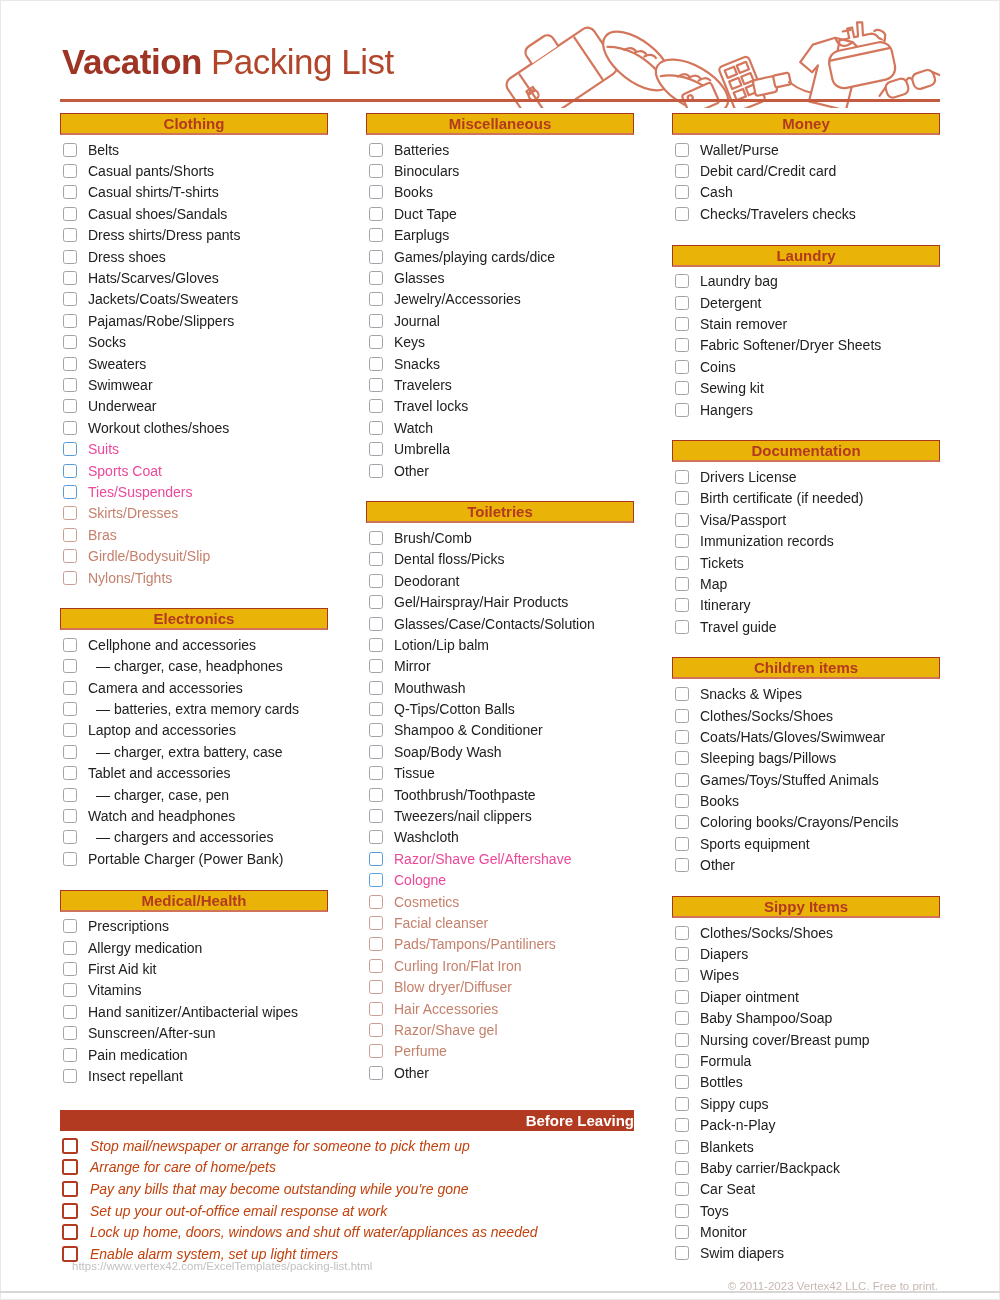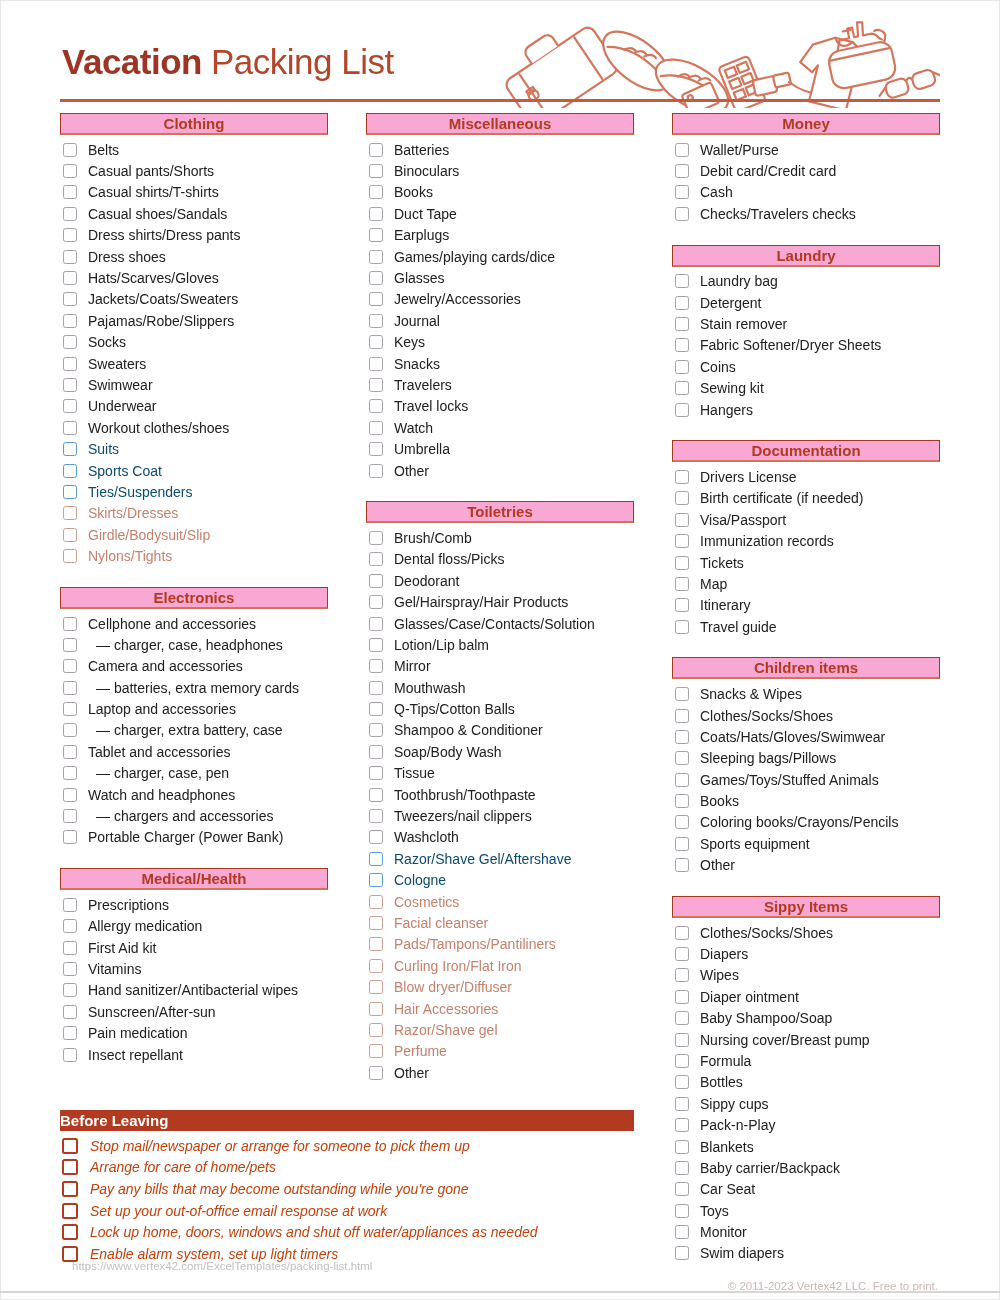--- a/index.html
+++ b/index.html
@@ -12,40 +12,40 @@
   .page-title{position:absolute;left:62px;top:42px;font-size:35px;letter-spacing:-.5px;white-space:nowrap;}
   .page-title .t-bold{font-weight:bold;color:#9E3423;}
   .page-title .t-rest{font-weight:normal;color:#B2462A;margin-left:9px;}
   .title-rule{position:absolute;left:60px;top:99px;width:880px;height:3px;background:#C45A40;}
   .deco{position:absolute;left:502px;top:16px;width:438px;height:92px;}
   
   .col{position:absolute;top:113px;width:268px;}
   .col1{left:60px;} .col2{left:366px;} .col3{left:672px;}
   .section{margin-bottom:20px;}
   .sec-h{
-    height:19px;line-height:19px;background:#f9a8d4;color:#B23A20;
+    height:19px;line-height:19px;background:#eab308;color:#B23A20;
     border:1px solid #A8371F;border-bottom:2px solid #D0735A;
     font-weight:bold;font-size:15px;text-align:center;margin-bottom:4px;
   }
   .row{display:flex;align-items:center;height:21.4px;}
   .cb{
     flex:none;width:12px;height:12px;border:1.5px solid #A7A1A9;border-radius:2.5px;
     background:#fff;margin:0 11px 0 3px;
   }
   .lbl{font-size:14px;color:#202020;white-space:nowrap;}
   .sub .lbl{padding-left:8px;}
   .blue .cb{border-color:#5B9BD5;}
-  .blue .lbl{color:#0c4a6e;}
+  .blue .lbl{color:#ec4899;}
   .salmon .cb{border-color:#C99E94;}
   .salmon .lbl{color:#C5806C;}
   
   .before{position:absolute;left:60px;top:1110px;width:574px;}
   .bl-h{
     height:21px;line-height:21px;background:#B23A20;color:#fff;
-    font-weight:bold;font-size:15px;text-align:left;margin-bottom:4px;
+    font-weight:bold;font-size:15px;text-align:right;margin-bottom:4px;
   }
   .before .row{height:21.6px;}
   .before .cb{border:2px solid #B23A20;width:12px;height:12px;margin:0 12px 0 2px;}
   .before .lbl{color:#c2410c;font-style:italic;}
   
   .f-url{position:absolute;left:72px;top:1260px;font-size:11.5px;color:#C1C1C1;text-decoration:none;}
   .f-copy{position:absolute;right:62px;top:1260px;font-size:11.5px;color:#C8B7B1;margin-top:20px;}
   .bottom-rule{position:absolute;left:0;top:1291px;width:1000px;height:2px;background:#D6D6D6;}
 </style>
 </head>
@@ -195,20 +195,24 @@
       <div class="row blue">
         <span class="cb"></span>
         <span class="lbl">Ties/Suspenders</span>
       </div>
       <div class="row salmon">
         <span class="cb"></span>
         <span class="lbl">Skirts/Dresses</span>
       </div>
       <div class="row salmon">
         <span class="cb"></span>
+        <span class="lbl">Bras</span>
+      </div>
+      <div class="row salmon">
+        <span class="cb"></span>
         <span class="lbl">Girdle/Bodysuit/Slip</span>
       </div>
       <div class="row salmon">
         <span class="cb"></span>
         <span class="lbl">Nylons/Tights</span>
       </div>
     </div>
     <div class="section">
       <div class="sec-h">Electronics</div>
       <div class="row">

